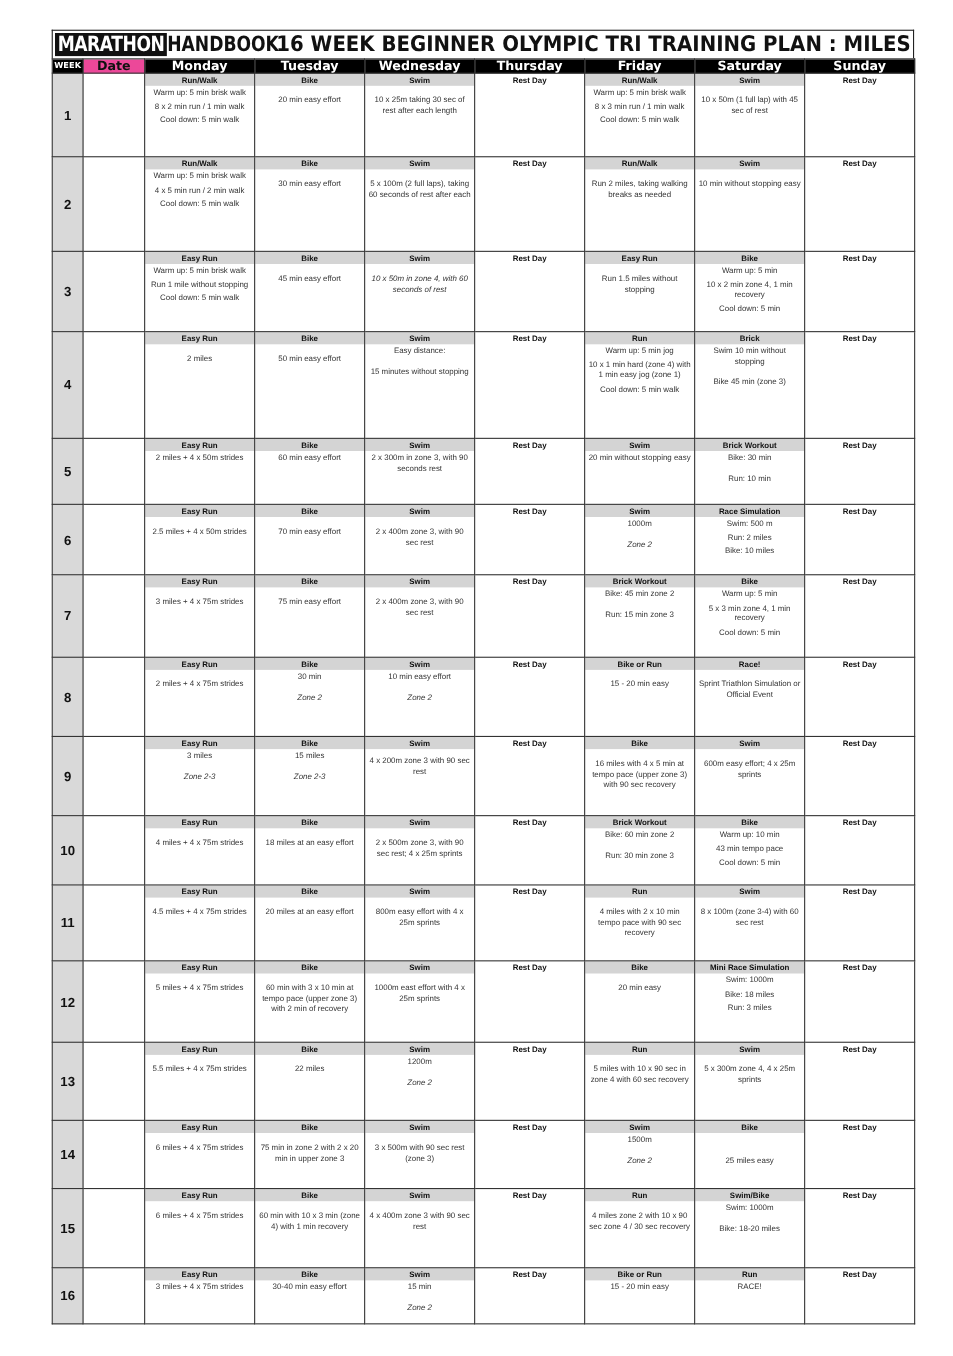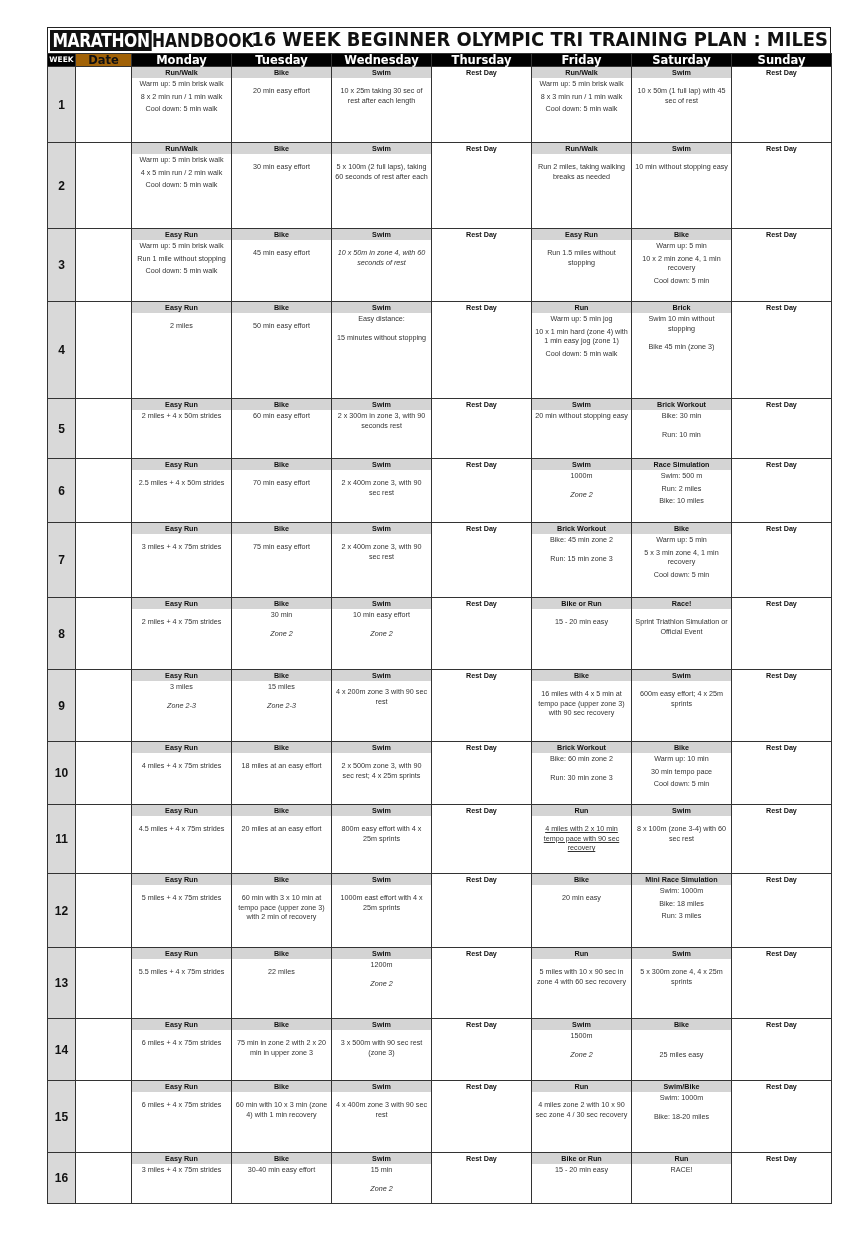--- a/index.html
+++ b/index.html
@@ -7,21 +7,21 @@
   .sheet { position:absolute; left:47px; top:27px; width:784px; }
   .title-bar { position:relative; height:25px; border:1.5px solid #222; border-bottom:none; display:flex; align-items:center; }
   .logo { display:flex; align-items:flex-start; height:21px; margin-left:2px; }
   .logo-a { background:#111; color:#fff; font-weight:900; font-size:19px; letter-spacing:-0.5px; padding:0 3px; line-height:21px; font-family:"DejaVu Sans", sans-serif; transform:scaleX(0.82); transform-origin:left center; }
   .logo-b { color:#111; font-weight:900; font-size:19px; line-height:21px; padding-left:0; margin-left:-22px; font-family:"DejaVu Sans", sans-serif; transform:scaleX(0.82); transform-origin:left center; }
   .plan-title { position:absolute; right:2px; top:0; font-weight:700; font-size:19.5px; line-height:24px; color:#111; font-family:"DejaVu Sans", sans-serif; transform:scaleX(0.92); transform-origin:right center; white-space:nowrap; }
   table { border-collapse:collapse; width:784px; table-layout:fixed; }
   td, th { border:1.4px solid #333; padding:0; vertical-align:top; }
   thead th { background:#000; color:#fff; font-weight:700; font-size:11.5px; height:12px; line-height:12px; font-family:"DejaVu Sans", sans-serif; }
   thead th.wk { font-size:7.5px; }
-  thead th.date { background:#a16207; color:#111; }
+  thead th.date { background:#ec4899; color:#111; }
   td.week { background:#d9d9d9; font-weight:700; font-size:12px; text-align:center; vertical-align:middle; color:#111; }
   td.date { background:#fff; }
   .ch { background:#d4d4d4; font-weight:700; font-size:7.2px; text-align:center; height:11px; line-height:11px; color:#111; }
   .ch.rest { background:#fff; }
   .cb { font-size:7.2px; text-align:center; line-height:9.5px; padding:1px 3px 0 3px; color:#333; }
   .cb p { margin:0 0 3px 0; }
   .cb p.gap { margin-top:9px; }
   .cb p.it { font-style:italic; }
 </style>
 </head>
@@ -474,21 +474,21 @@
             <div class="ch">Brick Workout</div>
             <div class="cb">
               <p>Bike: 60 min zone 2</p>
               <p class="gap">Run: 30 min zone 3</p>
             </div>
           </td>
           <td>
             <div class="ch">Bike</div>
             <div class="cb">
               <p>Warm up: 10 min</p>
-              <p>30 min tempo pace</p>
+              <p>43 min tempo pace</p>
               <p>Cool down: 5 min</p>
             </div>
           </td>
           <td>
             <div class="ch rest">Rest Day</div>
           </td>
         </tr>
         <tr style="height: 69px;">
           <td class="week">11</td>
           <td class="date"></td>
@@ -508,21 +508,21 @@
             <div class="ch">Swim</div>
             <div class="cb" style="padding-top: 8px;">
               <p>800m easy effort with 4 x 25m sprints</p>
             </div>
           </td>
           <td>
             <div class="ch rest">Rest Day</div>
           </td>
           <td>
             <div class="ch">Run</div>
-            <div class="cb" style="padding-top: 8px; text-decoration: underline;">
+            <div class="cb" style="padding-top: 8px;">
               <p>4 miles with 2 x 10 min tempo pace with 90 sec recovery</p>
             </div>
           </td>
           <td>
             <div class="ch">Swim</div>
             <div class="cb" style="padding-top: 8px;">
               <p>8 x 100m (zone 3-4) with 60 sec rest</p>
             </div>
           </td>
           <td>

